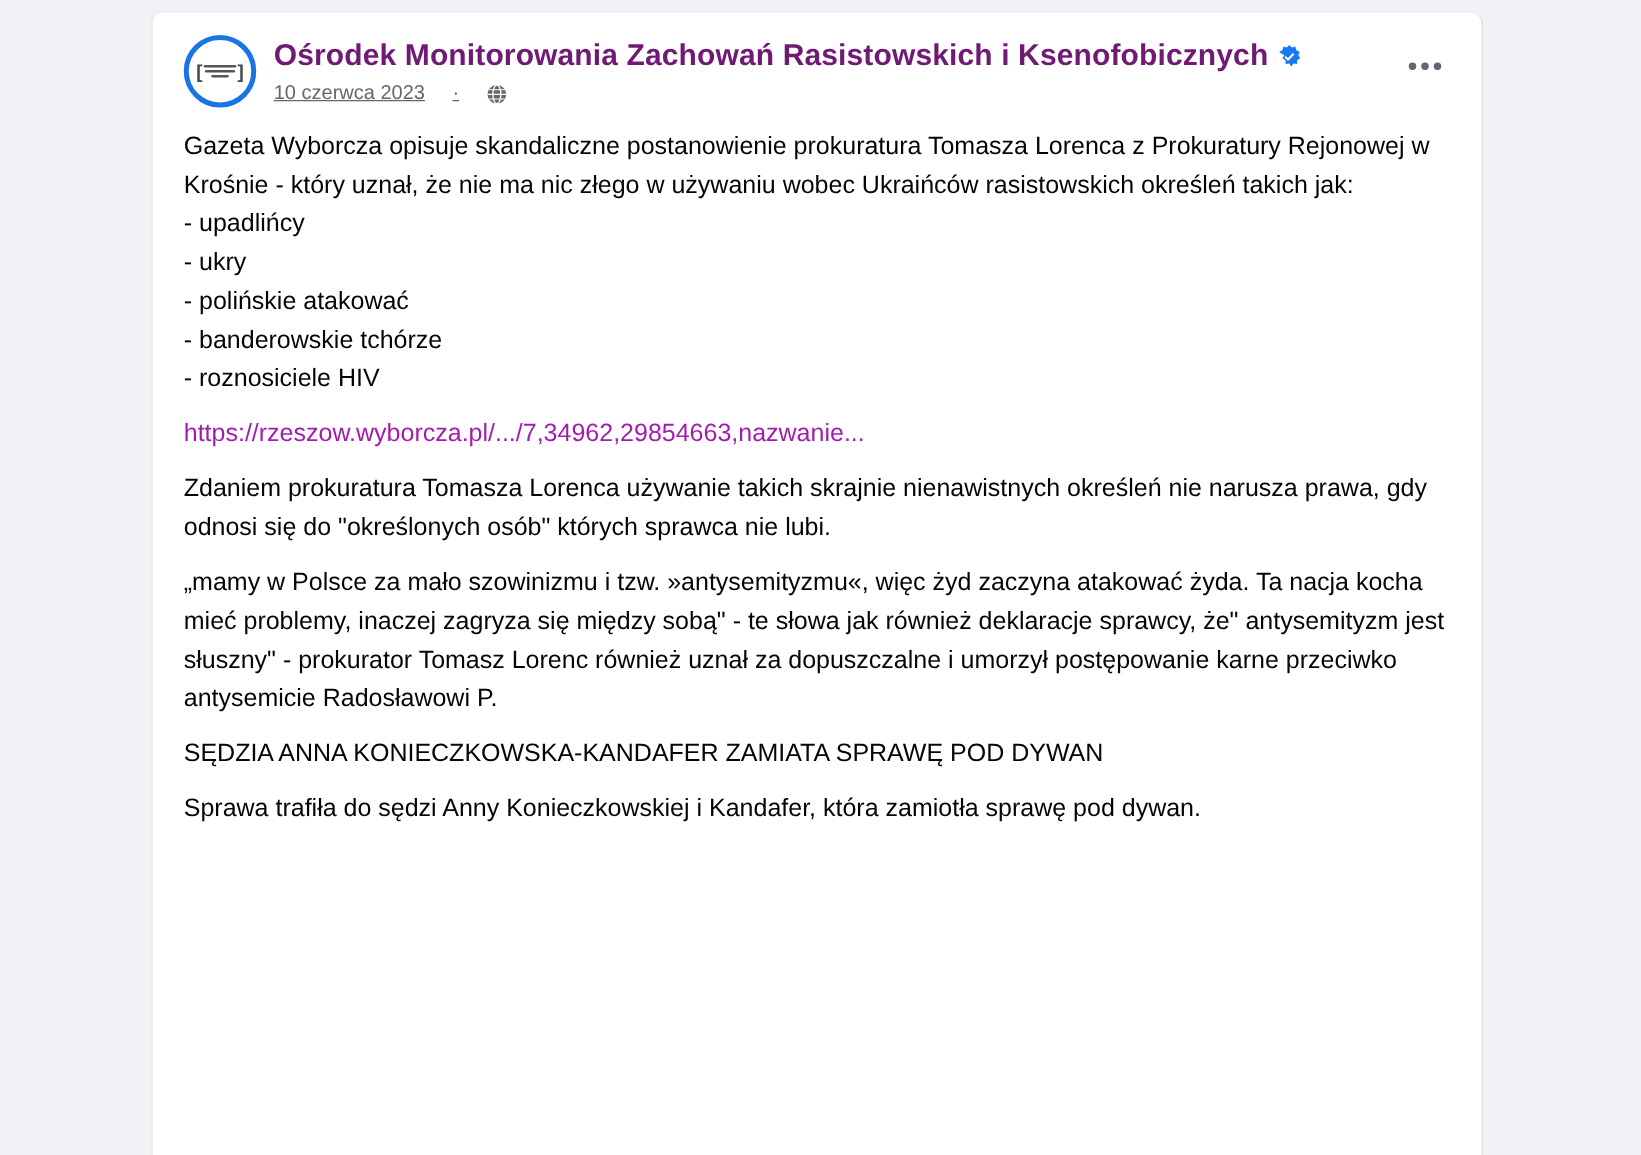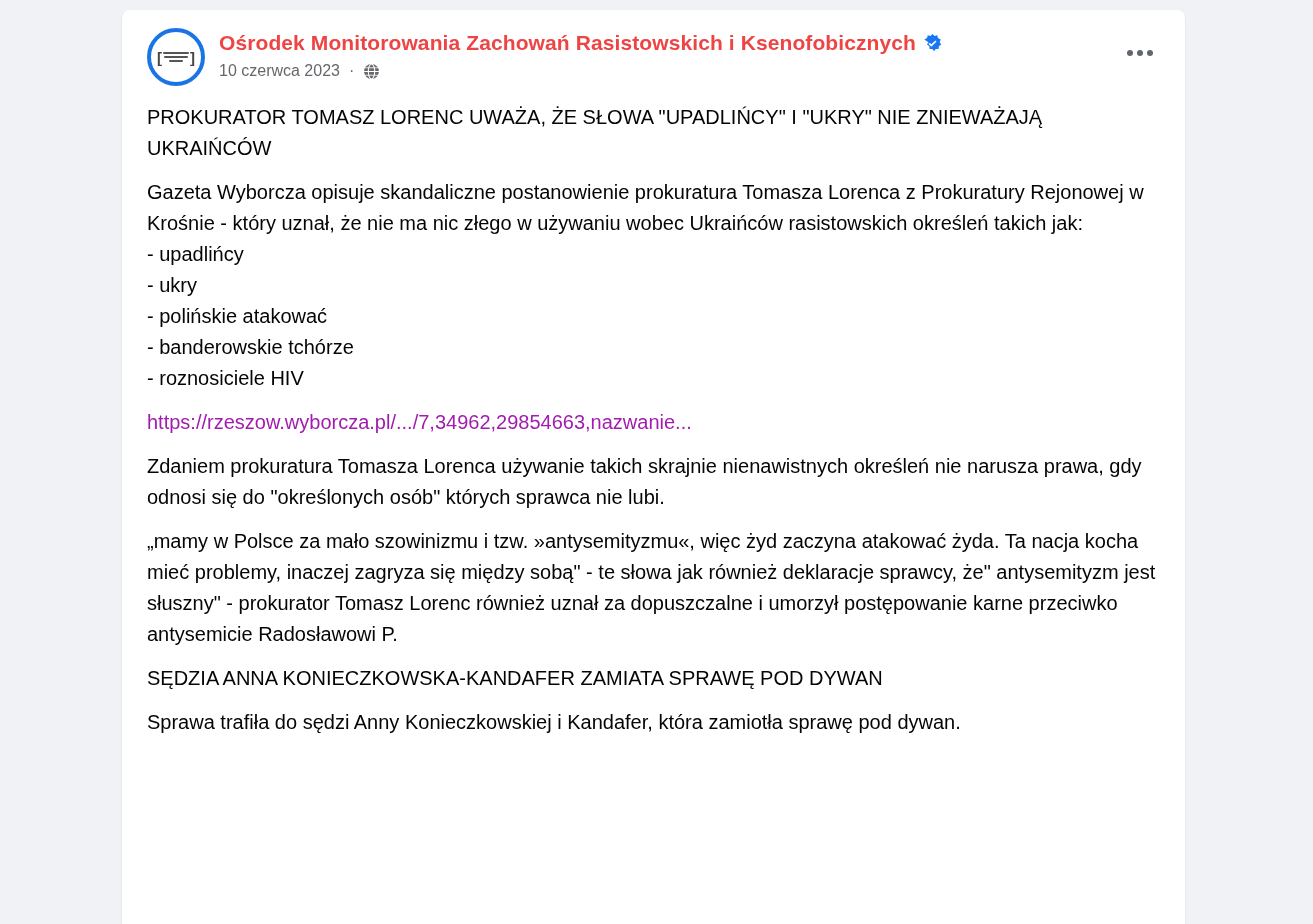--- a/index.html
+++ b/index.html
@@ -39,28 +39,28 @@
   .logo { display: flex; align-items: center; color: #3a3a3a; }
   .logo .bracket { font-size: 15px; font-weight: bold; line-height: 1; color: #444; }
   .logo-lines { display: flex; flex-direction: column; align-items: center; margin: 0 1px; }
   .logo-lines i { display: block; height: 2px; background: #555; margin: 1px 0; border-radius: 1px; }
   .logo-lines i:nth-child(1) { width: 26px; }
   .logo-lines i:nth-child(2) { width: 24px; }
   .logo-lines i:nth-child(3) { width: 14px; }
   .header-text { margin-left: 14px; padding-top: 3px; }
   .author-row { display: flex; align-items: center; gap: 7px; }
   .author-name {
-    font-size: 21px; font-weight: bold; color: #ef4444;
+    font-size: 24px; font-weight: bold; color: #701a75;
     letter-spacing: 0.1px; cursor: pointer;
   }
   .verified { display: inline-flex; align-items: center; }
   .meta-row {
     margin-top: 7px;
-    display: flex; align-items: center; gap: 9px;
-    color: #65676b; font-size: 16px;
+    display: flex; align-items: center; gap: 22px;
+    color: #65676b; font-size: 16px; text-decoration: underline;
   }
   .meta-row .date { cursor: pointer; }
   .dot-sep { color: #65676b; }
   .globe { display: inline-flex; align-items: center; }
   .options {
     position: absolute; right: 26px; top: 30px;
     display: flex; gap: 4px; align-items: center;
     padding: 10px 6px; cursor: pointer; border-radius: 50%;
   }
   .options .dot { width: 6px; height: 6px; border-radius: 50%; background: #606770; }
@@ -118,21 +118,20 @@
     </div>
 
     <div class="options">
       <span class="dot"></span>
       <span class="dot"></span>
       <span class="dot"></span>
     </div>
   </div>
 
   <div class="post-body">
-      <div class="post-paragraph">PROKURATOR TOMASZ LORENC UWAŻA, ŻE SŁOWA "UPADLIŃCY" I "UKRY" NIE ZNIEWAŻAJĄ UKRAIŃCÓW</div>
       <div class="post-paragraph">
         <div>Gazeta Wyborcza opisuje skandaliczne postanowienie prokuratura Tomasza Lorenca z Prokuratury Rejonowej w Krośnie - który uznał, że nie ma nic złego w używaniu wobec Ukraińców rasistowskich określeń takich jak:</div>
         <div>- upadlińcy</div>
         <div>- ukry</div>
         <div>- polińskie atakować</div>
         <div>- banderowskie tchórze</div>
         <div>- roznosiciele HIV</div>
       </div>
       <div class="post-paragraph"><a class="post-link" href="#">https://rzeszow.wyborcza.pl/.../7,34962,29854663,nazwanie...</a></div>
       <div class="post-paragraph">Zdaniem prokuratura Tomasza Lorenca  używanie takich skrajnie nienawistnych określeń nie narusza prawa, gdy odnosi się do "określonych osób" których sprawca nie lubi.</div>

